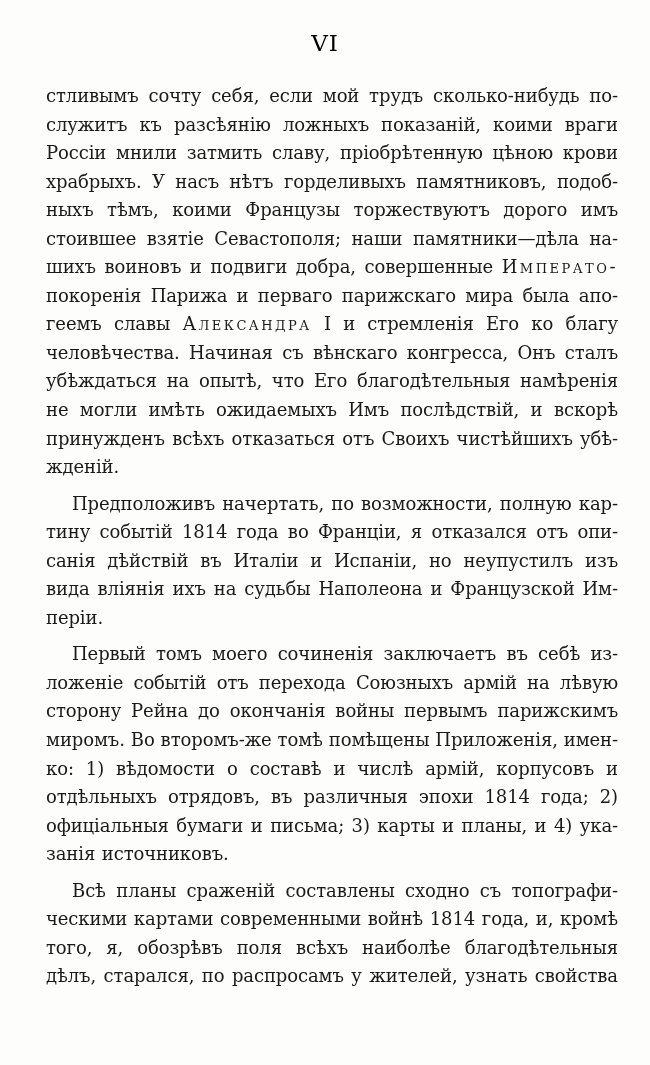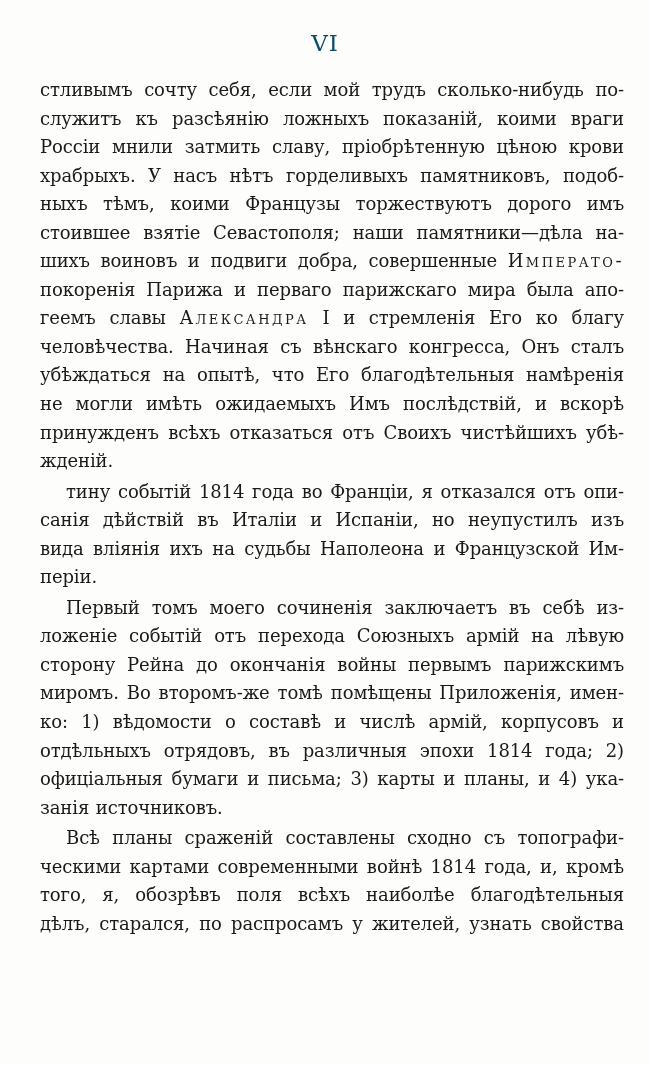--- a/index.html
+++ b/index.html
@@ -16,29 +16,29 @@
     color: #1a1a1a;
   }
   .page-number {
     position: absolute;
     top: 30px;
     left: 0;
     width: 650px;
     text-align: center;
     font-size: 23px;
     letter-spacing: 1px;
-    color: #0c4a6e;
+    color: #000000;
   }
   .body-text {
     position: absolute;
     top: 74px;
     left: 38px;
     width: 588px;
   }
-  .para { margin: 2px; padding: 0; }
+  .para { margin: 8px; padding: 0; }
   .line {
     height: 28.55px;
     line-height: 28.55px;
     font-size: 18px;
     text-align: justify;
     text-align-last: justify;
     word-spacing: -0.5px;
     letter-spacing: -0.1px;
     white-space: normal;
     overflow: hidden;
@@ -72,20 +72,21 @@
       <div class="line">шихъ воиновъ и подвиги добра, совершенные <span class="sc">Императо-</span></div>
       <div class="line">покоренія Парижа и перваго парижскаго мира была апо-</div>
       <div class="line">геемъ славы <span class="sc">Александра</span> I и стремленія Его ко благу</div>
       <div class="line">человѣчества. Начиная съ вѣнскаго конгресса, Онъ сталъ</div>
       <div class="line">убѣждаться на опытѣ, что Его благодѣтельныя намѣренія</div>
       <div class="line">не могли имѣть ожидаемыхъ Имъ послѣдствій, и вскорѣ</div>
       <div class="line">принужденъ всѣхъ отказаться отъ Своихъ чистѣйшихъ убѣ-</div>
       <div class="line last">жденій.</div>
     </div>
     <div class="para indent">
+      <div class="line">Предположивъ начертать, по возможности, полную кар-</div>
       <div class="line">тину событій 1814 года во Франціи, я отказался отъ опи-</div>
       <div class="line">санія дѣйствій въ Италіи и Испаніи, но неупустилъ изъ</div>
       <div class="line">вида вліянія ихъ на судьбы Наполеона и Французской Им-</div>
       <div class="line last">періи.</div>
     </div>
     <div class="para indent">
       <div class="line">Первый томъ моего сочиненія заключаетъ въ себѣ из-</div>
       <div class="line">ложеніе событій отъ перехода Союзныхъ армій на лѣвую</div>
       <div class="line">сторону Рейна до окончанія войны первымъ парижскимъ</div>
       <div class="line">миромъ. Во второмъ-же томѣ помѣщены Приложенія, имен-</div>

